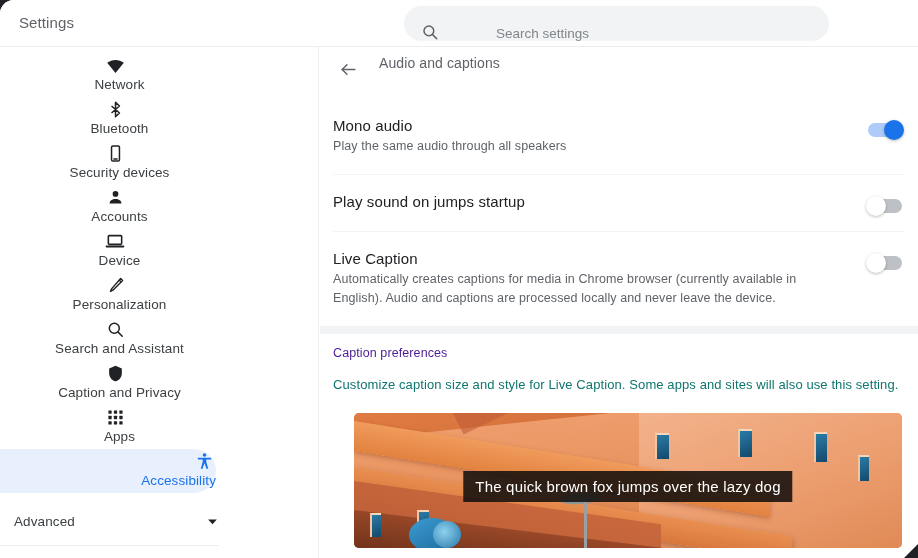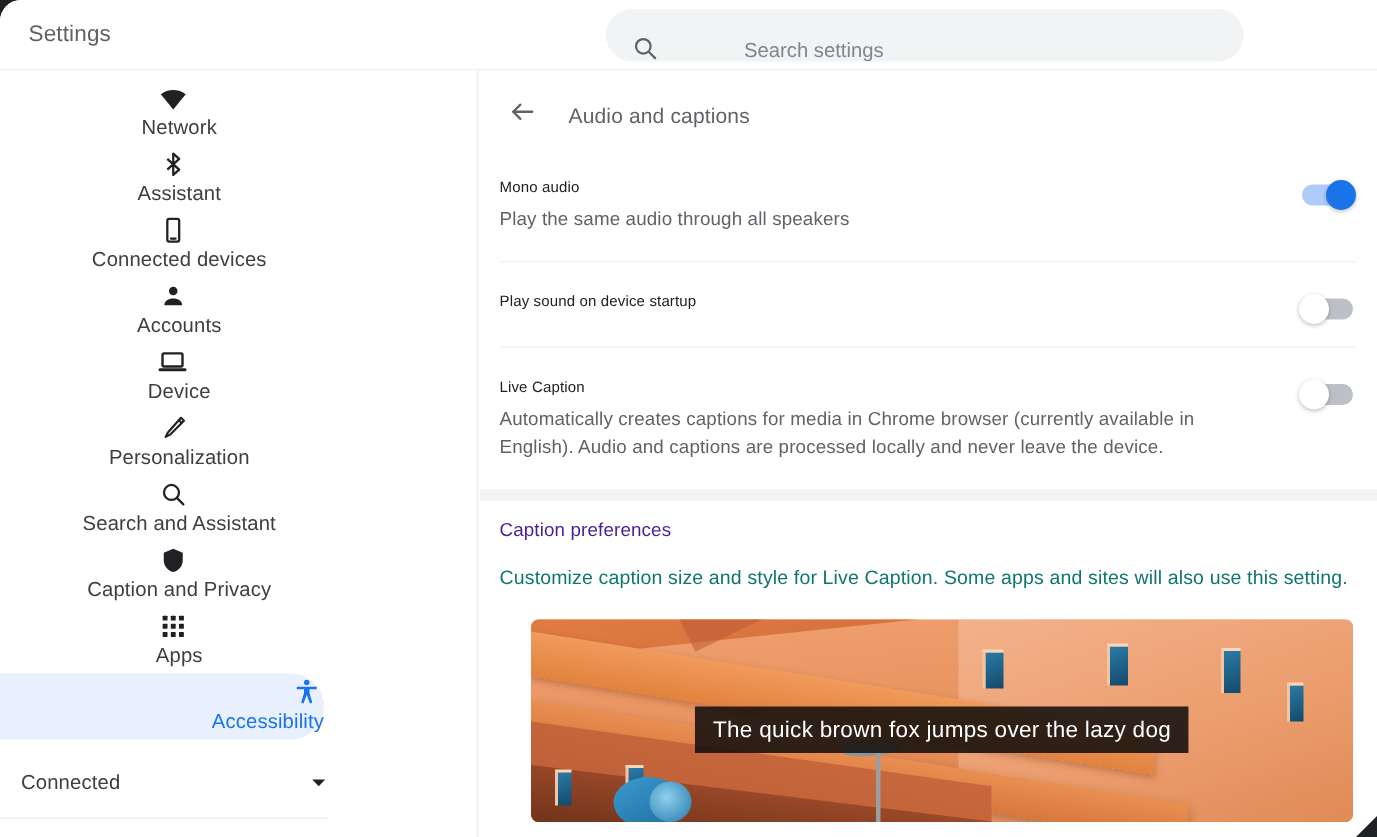--- a/index.html
+++ b/index.html
@@ -102,21 +102,21 @@
   }
 
   
   #main {
     position: absolute; left: 320px; top: 47px;
     width: 598px; height: 511px;
     background: #ffffff;
     overflow: hidden;
   }
   #page-head {
-    display: flex; align-items: center;
+    display: flex; align-items: flex-start;
     height: 52px; padding-left: 12px; padding-top: 8px;
   }
   #back-button {
     width: 32px; height: 32px;
     display: flex; align-items: center; justify-content: center;
     border-radius: 50%; cursor: pointer; flex: none;
   }
   #page-title {
     margin-left: 15px;
     font-size: 14px; color: #5f6368; letter-spacing: .1px;
@@ -126,21 +126,21 @@
 
   .pref-row {
     display: flex; align-items: flex-start;
     padding: 18px 0 18px 0;
     border-bottom: 1px solid #f1f3f4;
     cursor: pointer;
   }
   .pref-row.last { border-bottom: none; }
   .pref-text { flex: 1 1 auto; padding-right: 20px; }
   .pref-title {
-    font-size: 10px; color: #202124; line-height: 18px; letter-spacing: .1px;
+    font-size: 15px; color: #202124; line-height: 18px; letter-spacing: .1px;
   }
   .pref-sub {
     font-size: 12.5px; color: #5f6368; line-height: 19px;
     margin-top: 2px; letter-spacing: .1px;
   }
   .toggle {
     flex: none; width: 34px; height: 14px;
     border-radius: 7px; position: relative;
     margin-top: 6px; margin-right: 2px; cursor: pointer;
   }
@@ -289,31 +289,31 @@
         </span>
         <span class="lbl">Network</span>
       </div>
 
       <div class="nav-item">
         <span class="ico">
           <svg width="19" height="19" viewBox="0 0 24 24" fill="none" stroke="#202124" stroke-width="1.9" stroke-linejoin="round">
             <path d="M7 7.5 17 16.5 12 21V3l5 4.5L7 16.5"></path>
           </svg>
         </span>
-        <span class="lbl">Assistant</span>
+        <span class="lbl">Bluetooth</span>
       </div>
 
       <div class="nav-item">
         <span class="ico">
           <svg width="19" height="19" viewBox="0 0 24 24" fill="none" stroke="#202124" stroke-width="1.9">
             <rect x="7" y="2.5" width="10" height="19" rx="1.6"></rect>
             <line x1="10" y1="19" x2="14" y2="19" stroke-linecap="round"></line>
           </svg>
         </span>
-        <span class="lbl">Connected devices</span>
+        <span class="lbl">Security devices</span>
       </div>
 
       <div class="nav-item">
         <span class="ico">
           <svg width="19" height="19" viewBox="0 0 24 24" fill="#202124">
             <circle cx="12" cy="7.5" r="3.6"></circle>
             <path d="M4.5 19.5c0-3.6 3.4-5.6 7.5-5.6s7.5 2 7.5 5.6z"></path>
           </svg>
         </span>
         <span class="lbl">Accounts</span>
@@ -380,21 +380,21 @@
           <svg width="19" height="19" viewBox="0 0 24 24" fill="#1a73e8">
             <circle cx="12" cy="3.8" r="2.3"></circle>
             <path d="M3.6 7.3h16.8v2.1h-6.1v3.1l2.4 8.4-2 .6-2.7-7.4-2.7 7.4-2-.6 2.4-8.4V9.4H3.6z"></path>
           </svg>
         </span>
         <span class="lbl">Accessibility</span>
       </div>
     </div>
 
     <div id="advanced-row">
-      <span id="advanced-label">Connected</span>
+      <span id="advanced-label">Advanced</span>
       <span id="advanced-caret">
         <svg width="13" height="13" viewBox="0 0 24 24" fill="#202124">
           <path d="M4 8.5h16L12 17z"></path>
         </svg>
       </span>
     </div>
 
     <div id="sidebar-divider"></div>
 
     <div id="about-row">
@@ -424,21 +424,21 @@
           <div class="pref-title">Mono audio</div>
           <div class="pref-sub">Play the same audio through all speakers</div>
         </div>
         <div class="toggle on">
           <div class="knob"></div>
         </div>
       </div>
 
       <div class="pref-row">
         <div class="pref-text">
-          <div class="pref-title">Play sound on device startup</div>
+          <div class="pref-title">Play sound on jumps startup</div>
         </div>
         <div class="toggle off">
           <div class="knob"></div>
         </div>
       </div>
 
       <div class="pref-row last">
         <div class="pref-text">
           <div class="pref-title">Live Caption</div>
           <div class="pref-sub">Automatically creates captions for media in Chrome browser (currently available in English). Audio and captions are processed locally and never leave the device.</div>

